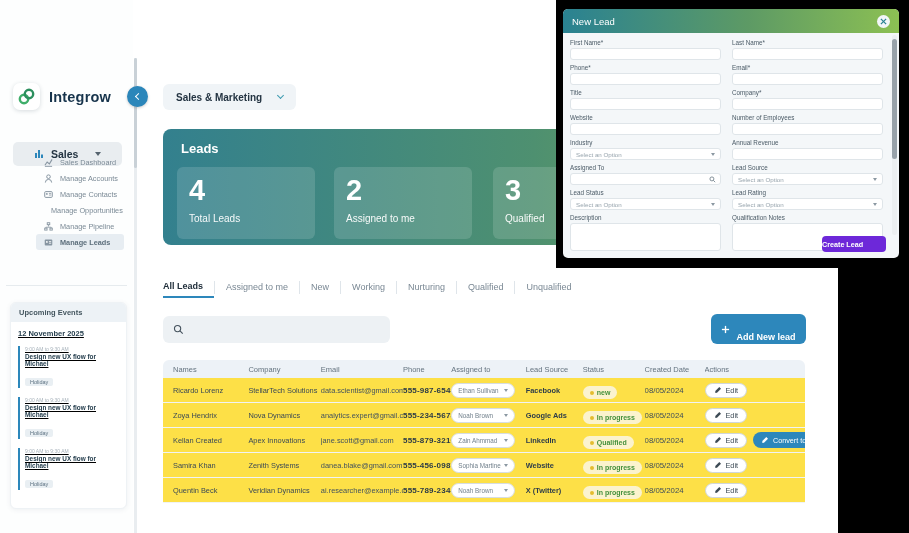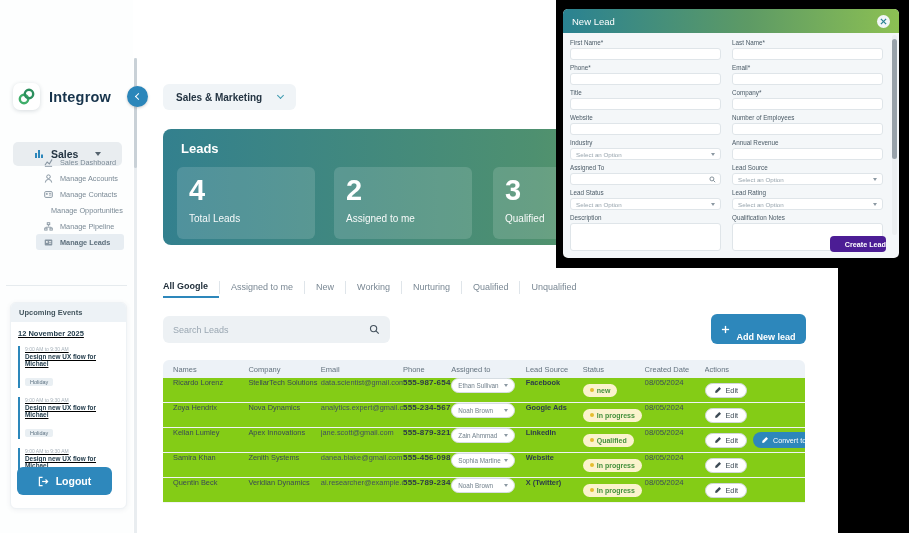--- a/index.html
+++ b/index.html
@@ -65,21 +65,21 @@
   .search-wrap { position:absolute; left:163px; top:316px; width:227px; height:27px; background:#edf1f4; border-radius:6px; display:flex; align-items:center; padding:0 10px; z-index:1; }
   .search-wrap input { flex:1; border:none; outline:none; background:transparent; font-size:9px; color:#3c4a55; font-family:"Liberation Sans",sans-serif; }
   .search-wrap input::placeholder { color:#9aa7b2; }
   .add-btn { position:absolute; left:711px; top:314px; width:95px; height:30px; background:#2d87bb; border-radius:6px; display:flex; align-items:center; justify-content:center; gap:6px; cursor:pointer; z-index:1; }
   .add-btn span { color:#fff; font-size:9px; font-weight:700;margin-top:16px; }
 
   
   .table { position:absolute; left:163px; top:360px; width:642px; z-index:1; }
   .t-head { display:flex; height:18px; background:#edf2f7; border-radius:6px 6px 0 0; align-items:center; }
   .t-head .cell { font-size:7.5px; color:#64737f; }
-  .t-row { display:flex; height:25px; border-bottom:1px solid #f0f3f6; background:#84cc16; }
+  .t-row { display:flex; height:25px; align-items:center; border-bottom:1px solid #f0f3f6; background:#fde047; }
   .cell { overflow:hidden; white-space:nowrap; }
   .c0 { width:88px; padding-left:10px; } .c1 { width:75px; } .c2 { width:85px; } .c3 { width:50px; }
   .c4 { width:77px; } .c5 { width:59px; } .c6 { width:64px; } .c7 { width:62px; } .c8 { width:104px; display:flex; gap:6px; align-items:center; }
   .t-name, .t-co { font-size:7.4px; color:#3a4955; }
   .t-email { font-size:7.4px; color:#42525e; }
   .t-phone { font-size:8px; font-weight:600; color:#2c3b47; letter-spacing:.2px; }
   .t-src { font-size:7.4px; font-weight:600; color:#2e3d4a; }
   .assigned-pill { width:64px; height:15px; border:1px solid #d6dde2; border-radius:9px; background:#fff; display:flex; align-items:center; justify-content:space-between; padding:0 6px; cursor:pointer; }
   .assigned-pill span { font-size:6.3px; color:#71808c; overflow:hidden; white-space:nowrap; }
   .caret-sm { width:0; height:0; border-left:2.5px solid transparent; border-right:2.5px solid transparent; border-top:3px solid #8b98a2; flex:none; margin-left:3px; }
@@ -98,21 +98,21 @@
   .modal-title { color:#fff; font-size:9.5px; font-weight:400; flex:1; }
   .modal-close { width:13px; height:13px; border-radius:50%; background:#f2f6f8; display:flex; align-items:center; justify-content:center; cursor:pointer; }
   .modal-body { display:grid; grid-template-columns:1fr 1fr; column-gap:11px; padding:4px 16px 0 7px; }
   .fgroup { margin-bottom:2px; }
   .flabel { font-size:6.3px; color:#4a5a66; margin:2px 0 2px; }
   .finput { height:12px; background:#fff; border:1px solid #dfe5e9; border-radius:3px; }
   .fselect { height:12px; background:#fff; border:1px solid #dfe5e9; border-radius:3px; display:flex; align-items:center; justify-content:space-between; padding:0 5px; cursor:pointer; }
   .fselect span { font-size:6.2px; color:#97a4ad; }
   .fsearch { height:12px; background:#fff; border:1px solid #dfe5e9; border-radius:3px; display:flex; align-items:center; justify-content:flex-end; padding:0 4px; }
   .ftextarea { height:28px; background:#fff; border:1px solid #dfe5e9; border-radius:3px; }
-  .create-btn { position:absolute; right:13px; bottom:6px; width:56px; height:16px; background:#4c1d95; border-radius:4px; display:flex; align-items:center; justify-content:flex-end; cursor:pointer; }
+  .create-btn { position:absolute; right:13px; bottom:6px; width:64px; height:16px; background:#6d28d9; border-radius:4px; display:flex; align-items:center; justify-content:flex-start; cursor:pointer; }
   .create-btn span { color:#fff; font-size:7.2px; font-weight:700; }
   .m-scroll-track { position:absolute; right:2px; top:26px; width:5px; height:200px; background:#eceff1; border-radius:3px; }
   .m-scroll-thumb { position:absolute; right:2px; top:30px; width:5px; height:120px; background:#98a2aa; border-radius:3px; cursor:pointer; }
 </style>
 </head>
 <body>
 
 <div class="stage">
 
   <aside class="sidebar">
@@ -206,28 +206,20 @@
           <span class="event-chip">Holiday</span>
         </div>
         <div class="event-item">
           <div class="event-time">9:00 AM to 9:30 AM</div>
           <div class="event-title">Design new UX flow for Michael</div>
           <span class="event-chip">Holiday</span>
         </div>
       </div>
     </div>
 
-    <div class="logout-btn">
-      <svg width="11" height="11" viewBox="0 0 12 12">
-          <path d="M5 1.5 H1.5 V10.5 H5" fill="none" stroke="#fff" stroke-width="1.3"></path>
-          <line x1="4.5" y1="6" x2="10.5" y2="6" stroke="#fff" stroke-width="1.3"></line>
-          <path d="M8.2 3.8 L10.5 6 L8.2 8.2" fill="none" stroke="#fff" stroke-width="1.3"></path>
-        </svg>
-      <span>Logout</span>
-    </div>
   </aside>
 
   <div class="vline">
       <div class="vthumb"></div>
     </div>
 
   <div class="back-btn">
       <span class="chev-left"></span>
     </div>
 
@@ -246,37 +238,36 @@
       <div class="stat-value">2</div>
       <div class="stat-label">Assigned to me</div>
     </div>
     <div class="stat-card" style="left:330px;">
       <div class="stat-value">3</div>
       <div class="stat-label">Qualified</div>
     </div>
   </div>
 
   <div class="tabs">
-    <div class="tab active">All Google</div>
+    <div class="tab active">All Leads</div>
       <span class="tab-sep"></span>
     <div class="tab">Assigned to me</div>
       <span class="tab-sep"></span>
     <div class="tab">New</div>
       <span class="tab-sep"></span>
     <div class="tab">Working</div>
       <span class="tab-sep"></span>
     <div class="tab">Nurturing</div>
       <span class="tab-sep"></span>
     <div class="tab">Qualified</div>
       <span class="tab-sep"></span>
     <div class="tab">Unqualified</div>
   </div>
 
   <div class="search-wrap">
-    <input type="text" placeholder="Search Leads" style="">
     <svg width="11" height="11" viewBox="0 0 12 12">
         <circle cx="5" cy="5" r="3.4" fill="none" stroke="#46535e" stroke-width="1.2"></circle>
         <line x1="7.6" y1="7.6" x2="10.6" y2="10.6" stroke="#46535e" stroke-width="1.2"></line>
       </svg>
   </div>
 
   <div class="add-btn">
     <svg width="9" height="9" viewBox="0 0 10 10">
         <line x1="5" y1="1" x2="5" y2="9" stroke="#fff" stroke-width="1.5"></line>
         <line x1="1" y1="5" x2="9" y2="5" stroke="#fff" stroke-width="1.5"></line>
@@ -345,21 +336,21 @@
           <div class="edit-btn">
             <svg width="8" height="8" viewBox="0 0 12 12">
               <path d="M2 10.5 L4.5 10 L10.5 4 L8 1.5 L2 7.5 Z" fill="#3c4a55"></path>
             </svg>
             <span>Edit</span>
           </div>
         </div>
     </div>
 
     <div class="t-row">
-      <div class="cell c0 t-name">Kellan Lumley</div>
+      <div class="cell c0 t-name">Kellan Created</div>
       <div class="cell c1 t-co">Apex Innovations</div>
       <div class="cell c2 t-email">jane.scott@gmail.com</div>
       <div class="cell c3 t-phone">555-879-3210</div>
       <div class="cell c4">
           <div class="assigned-pill">
             <span>Zain Ahmmad</span>
             <span class="caret-sm"></span>
           </div>
         </div>
       <div class="cell c5 t-src">LinkedIn</div>

